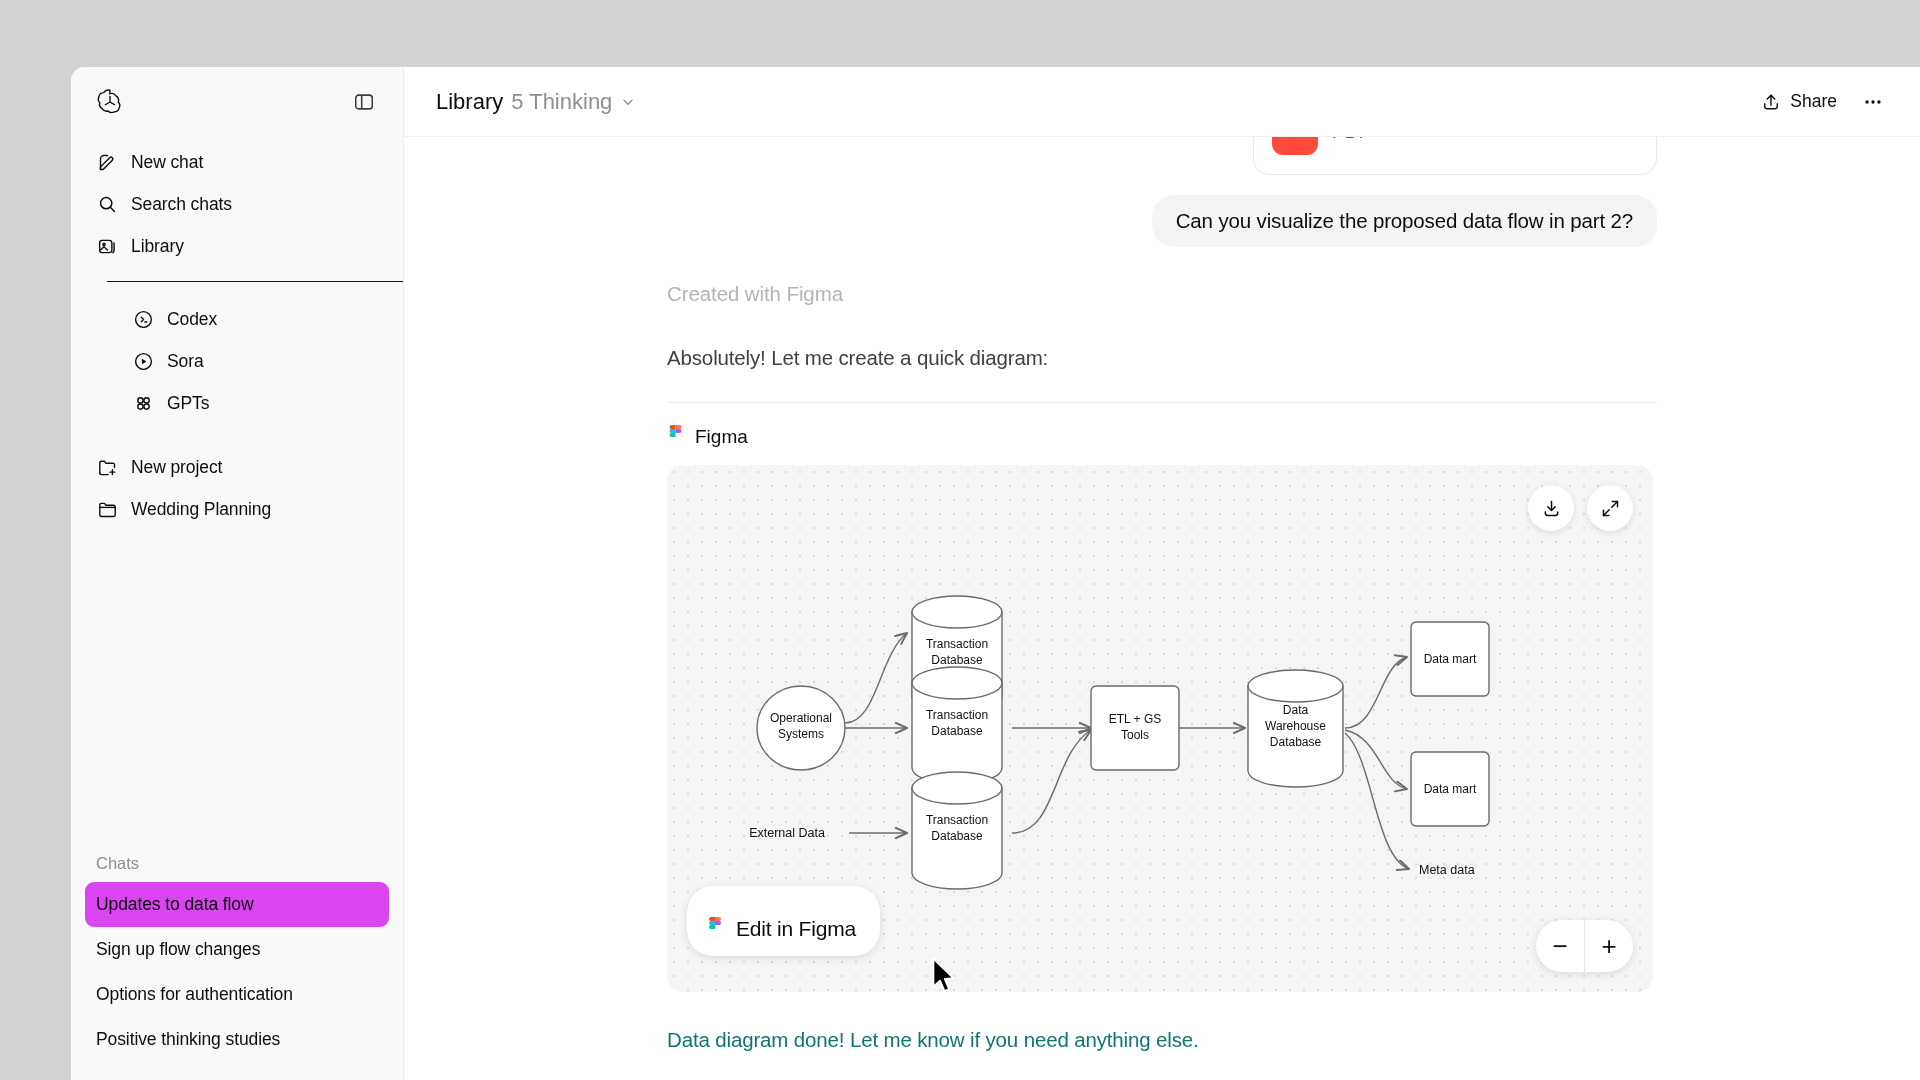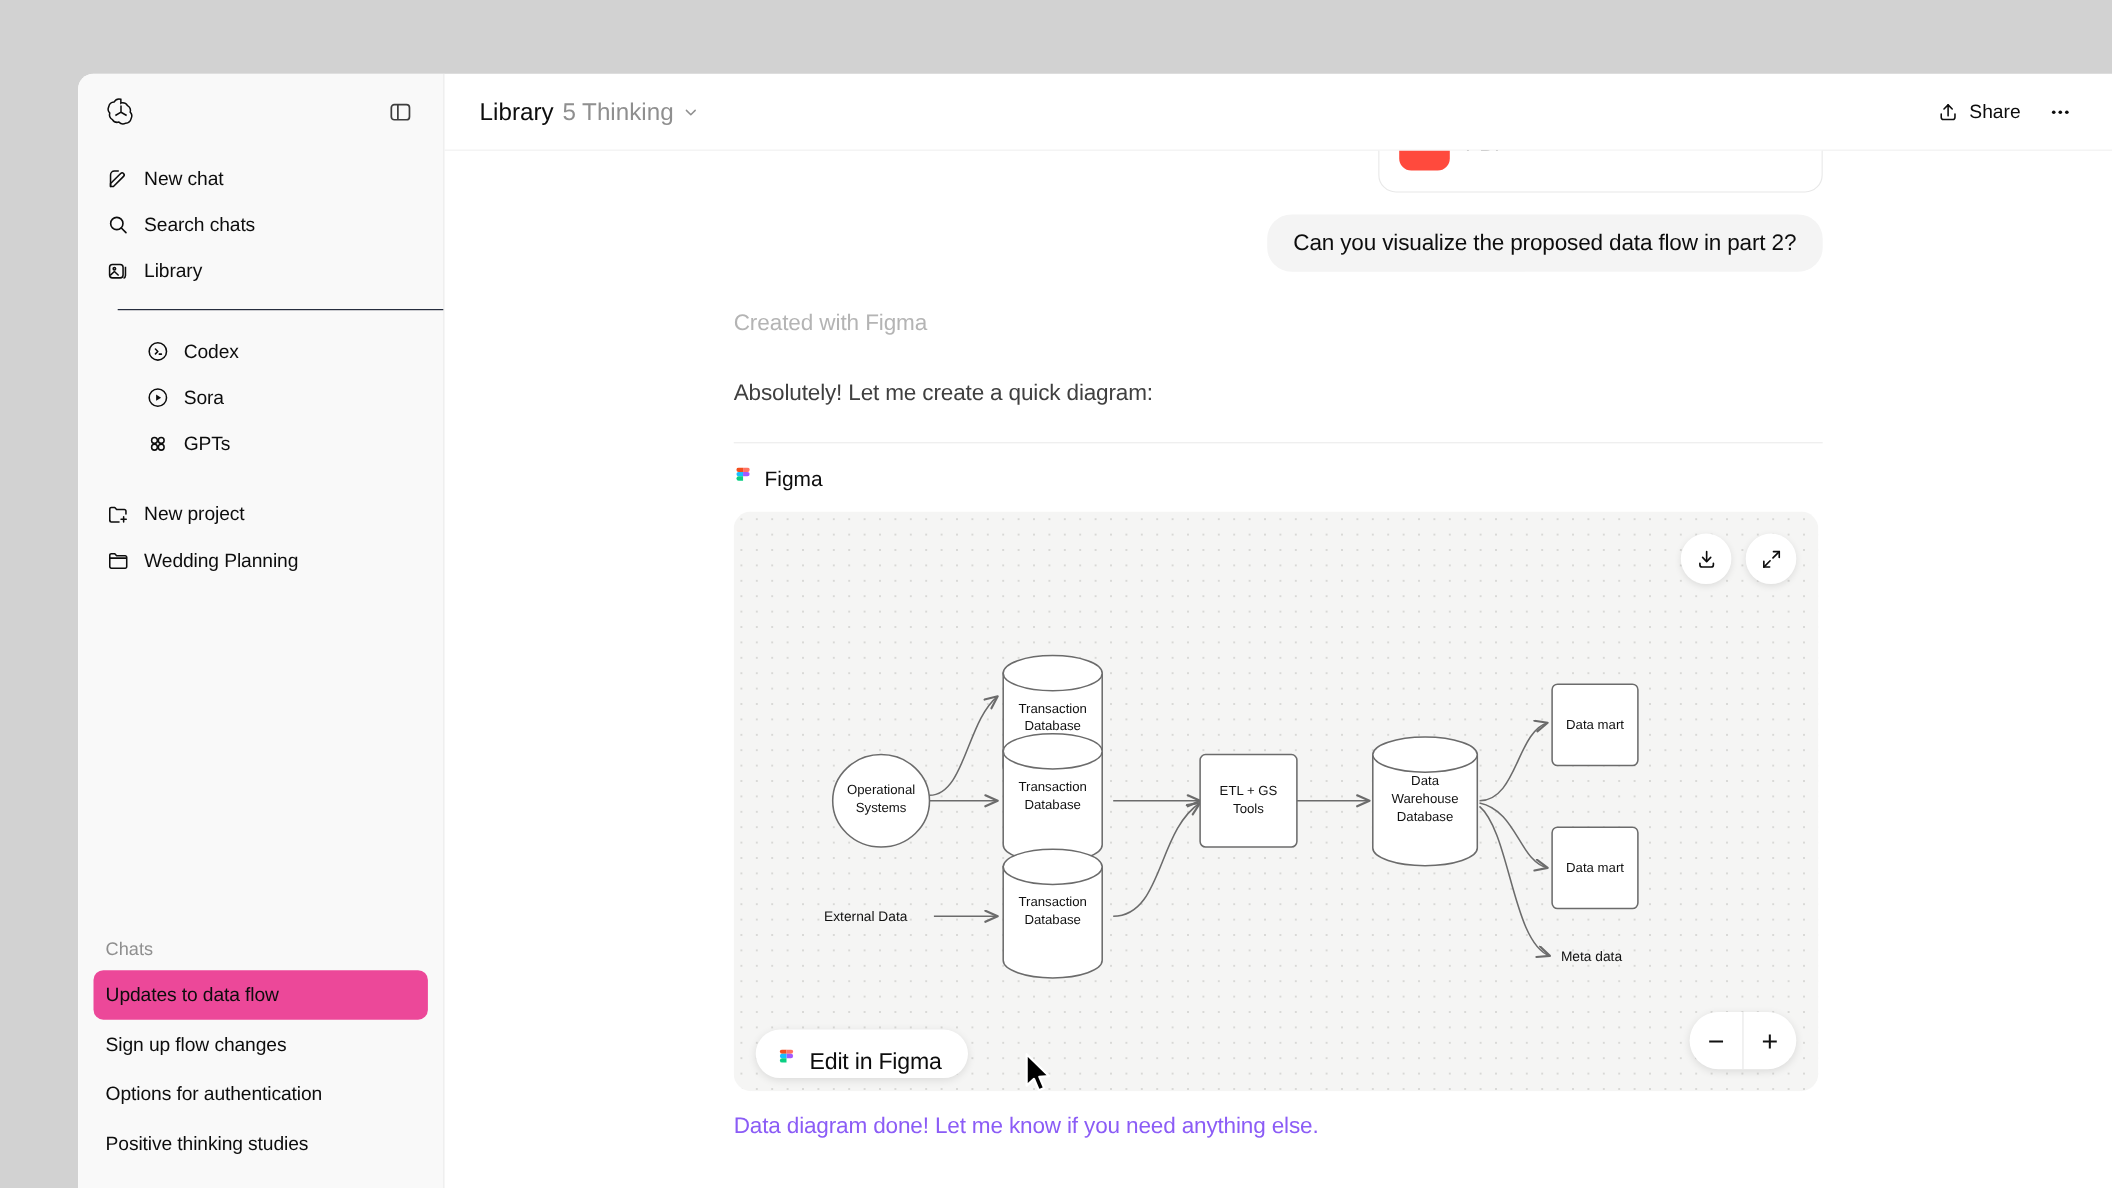--- a/index.html
+++ b/index.html
@@ -65,21 +65,21 @@
     height: 45px;
     display: flex; align-items: center;
     padding: 0 11px;
     border-radius: 9px;
     font-size: 17.5px;
     color: #0d0d0d;
     cursor: pointer;
     letter-spacing: -0.1px;
     white-space: nowrap;
   }
-  .chat-item.active { background: #ec4899; }
+  .chat-item.active { background: #d946ef; }
 
   
   .main { flex: 1 1 auto; height: 100%; position: relative; display: flex; flex-direction: column; min-width: 0; }
   .topbar {
     height: 70px;
     display: flex; align-items: center;
     padding: 0 28px 0 24px;
     border-bottom: 1px solid #f0f0f0;
     flex: 0 0 70px;
   }
@@ -168,22 +168,22 @@
     background-image: radial-gradient(#d8d8d6 1.1px, transparent 1.1px);
     background-size: 14px 14px;
   }
   .canvas-tools-tr { position: absolute; right: 20px; top: 20px; display: flex; gap: 13px; }
   .round-btn {
     width: 46px; height: 46px; border-radius: 50%;
     background: #fff; box-shadow: 0 2px 7px rgba(0,0,0,0.10);
     display: flex; align-items: center; justify-content: center; cursor: pointer;
   }
   .edit-figma {
-    position: absolute; left: 20px; bottom: 12px;
-    height: 44px; border-radius: 26px; background: #fff;
+    position: absolute; left: 20px; bottom: 36px;
+    height: 70px; border-radius: 26px; background: #fff;
     box-shadow: 0 2px 8px rgba(0,0,0,0.11);
     display: flex; align-items: center; gap: 13px;
     padding: 16px 24px 0 20px;
     font-size: 21px; color: #0d0d0d; cursor: pointer;
     letter-spacing: -0.2px;
   }
   .zoom-ctl {
     position: absolute; right: 20px; bottom: 20px;
     height: 52px; border-radius: 26px; background: #fff;
     box-shadow: 0 2px 8px rgba(0,0,0,0.11);
@@ -191,21 +191,21 @@
     overflow: hidden;
   }
   .zoom-ctl .zb {
     width: 48px; height: 100%; display: flex; align-items: center; justify-content: center;
     cursor: pointer; font-size: 26px; color: #111; line-height: 1;
   }
   .zoom-ctl .sep { width: 1px; height: 100%; background: #e6e6e6; }
 
   .cursor-arrow { position: absolute; left: 859px; top: 890px; z-index: 40; pointer-events: none; }
 
-  .final-text { font-size: 20.5px; color: #8b5cf6; margin-top: 20px; letter-spacing: -0.15px; }
+  .final-text { font-size: 20.5px; color: #0f766e; margin-top: 36px; letter-spacing: -0.15px; }
 
   svg { display: block; }
 </style>
 </head>
 <body>
 
 <div id="app">
 
   <aside class="sidebar">
 

